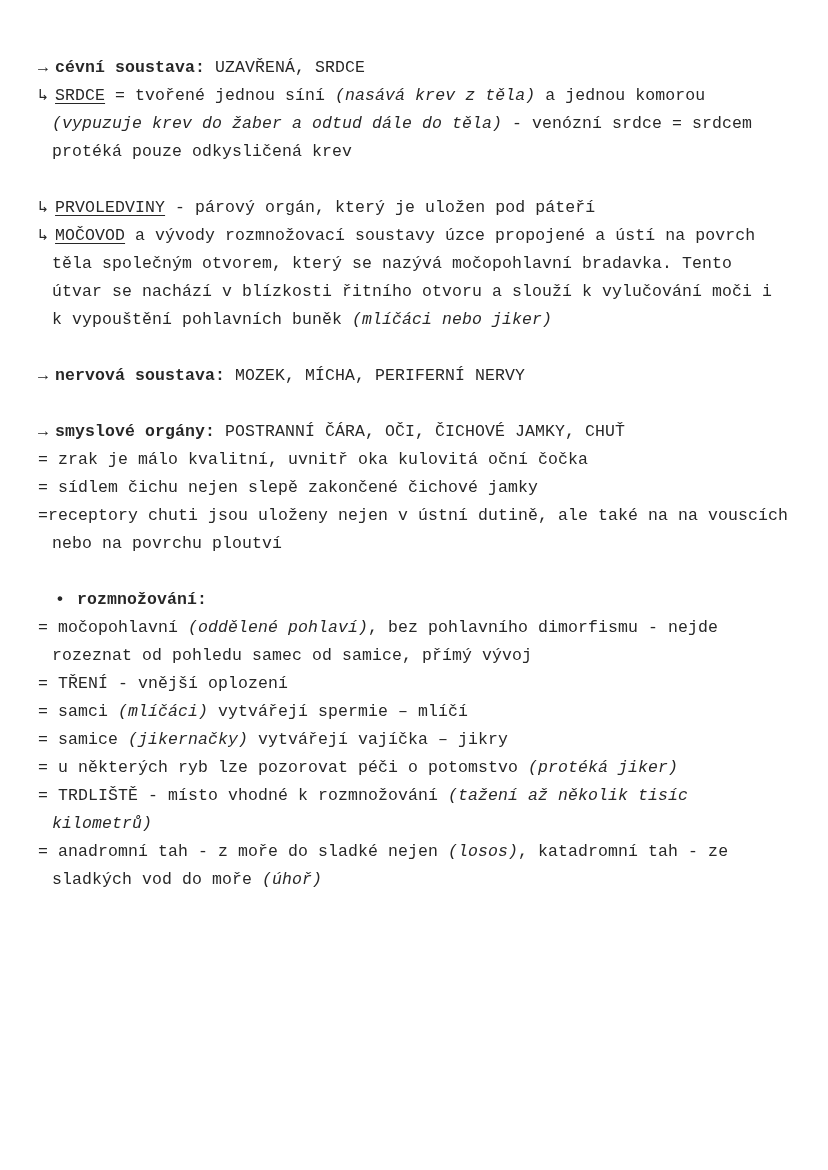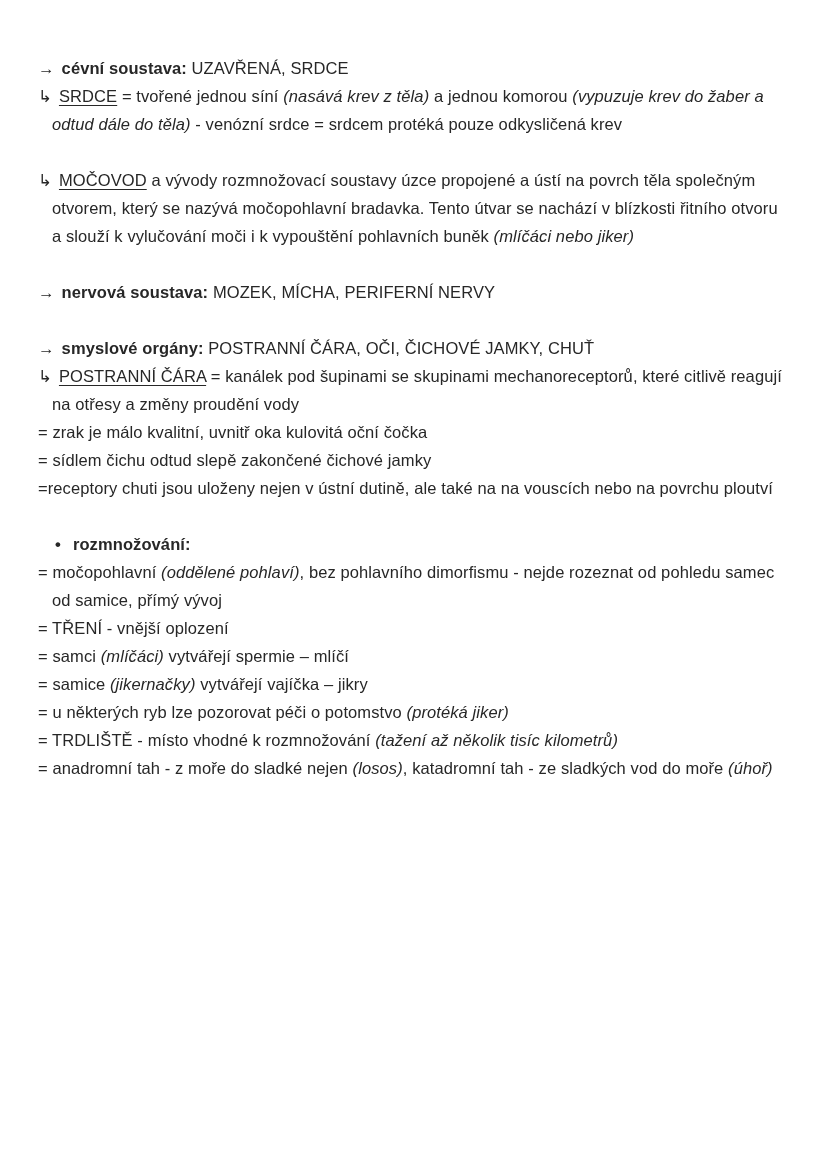--- a/index.html
+++ b/index.html
@@ -13,20 +13,21 @@
     overflow: hidden;
     font-family: "Liberation Sans", "DejaVu Sans", sans-serif;
     color: #272727;
   }
   .page {
     box-sizing: border-box;
     width: 828px;
     height: 1170px;
     padding: 54px 38px 40px 38px;
     background: #ffffff;
+    font-family: Liberation Mono, monospace;
   }
   .line {
     margin: 0;
     font-size: 16.5px;
     line-height: 28px;
     padding-left: 14px;
     text-indent: -14px;
     letter-spacing: 0.1px;
   }
   .line .marker {
@@ -52,28 +53,28 @@
   }
 </style>
 </head>
 <body>
 
 <main class="page">
   <div id="doc-content">
       <p class="line arrow"><span class="marker">→</span><span class="seg-b">cévní soustava:</span><span> UZAVŘENÁ, SRDCE</span></p>
       <p class="line sub"><span class="marker">↳</span><span class="seg-u">SRDCE</span><span> = tvořené jednou síní </span><span class="seg-i">(nasává krev z těla)</span><span> a jednou komorou </span><span class="seg-i">(vypuzuje krev do žaber a odtud dále do těla)</span><span> - venózní srdce = srdcem protéká pouze odkysličená krev</span></p>
       <div class="spacer"></div>
+      <p class="line sub"><span class="marker">↳</span><span class="seg-u">PRVOLEDVINY</span><span> - párový orgán, který je uložen pod páteří</span></p>
       <p class="line sub"><span class="marker">↳</span><span class="seg-u">MOČOVOD</span><span> a vývody rozmnožovací soustavy úzce propojené a ústí na povrch těla společným otvorem, který se nazývá močopohlavní bradavka. Tento útvar se nachází v blízkosti řitního otvoru a slouží k vylučování moči i k vypouštění pohlavních buněk </span><span class="seg-i">(mlíčáci nebo jiker)</span></p>
       <div class="spacer"></div>
       <p class="line arrow"><span class="marker">→</span><span class="seg-b">nervová soustava:</span><span> MOZEK, MÍCHA, PERIFERNÍ NERVY</span></p>
       <div class="spacer"></div>
       <p class="line arrow"><span class="marker">→</span><span class="seg-b">smyslové orgány:</span><span> POSTRANNÍ ČÁRA, OČI, ČICHOVÉ JAMKY, CHUŤ</span></p>
-      <p class="line sub"><span class="marker">↳</span><span class="seg-u">POSTRANNÍ ČÁRA</span><span> = kanálek pod šupinami se skupinami mechanoreceptorů, které citlivě reagují na otřesy a změny proudění vody</span></p>
       <p class="line eq"><span>= zrak je málo kvalitní, uvnitř oka kulovitá oční čočka</span></p>
-      <p class="line eq"><span>= sídlem čichu odtud slepě zakončené čichové jamky</span></p>
+      <p class="line eq"><span>= sídlem čichu nejen slepě zakončené čichové jamky</span></p>
       <p class="line eq"><span>=receptory chuti jsou uloženy nejen v ústní dutině, ale také na na vouscích nebo na povrchu ploutví</span></p>
       <div class="spacer"></div>
       <p class="line bullet"><span class="marker">•</span><span class="seg-b">rozmnožování:</span></p>
       <p class="line eq"><span>= močopohlavní </span><span class="seg-i">(oddělené pohlaví)</span><span>, bez pohlavního dimorfismu - nejde rozeznat od pohledu samec od samice, přímý vývoj</span></p>
       <p class="line eq"><span>= TŘENÍ - vnější oplození</span></p>
       <p class="line eq"><span>= samci </span><span class="seg-i">(mlíčáci)</span><span> vytvářejí spermie – mlíčí</span></p>
       <p class="line eq"><span>= samice </span><span class="seg-i">(jikernačky)</span><span> vytvářejí vajíčka – jikry</span></p>
       <p class="line eq"><span>= u některých ryb lze pozorovat péči o potomstvo </span><span class="seg-i">(protéká jiker)</span></p>
       <p class="line eq"><span>= TRDLIŠTĚ - místo vhodné k rozmnožování </span><span class="seg-i">(tažení až několik tisíc kilometrů)</span></p>
       <p class="line eq"><span>= anadromní tah - z moře do sladké nejen </span><span class="seg-i">(losos)</span><span>, katadromní tah - ze sladkých vod do moře </span><span class="seg-i">(úhoř)</span></p>

